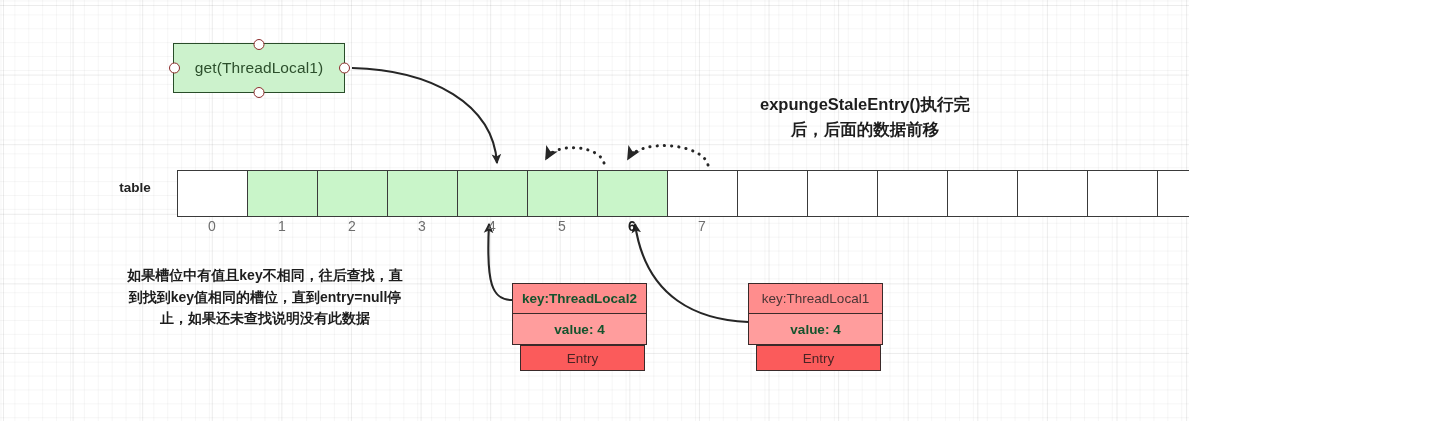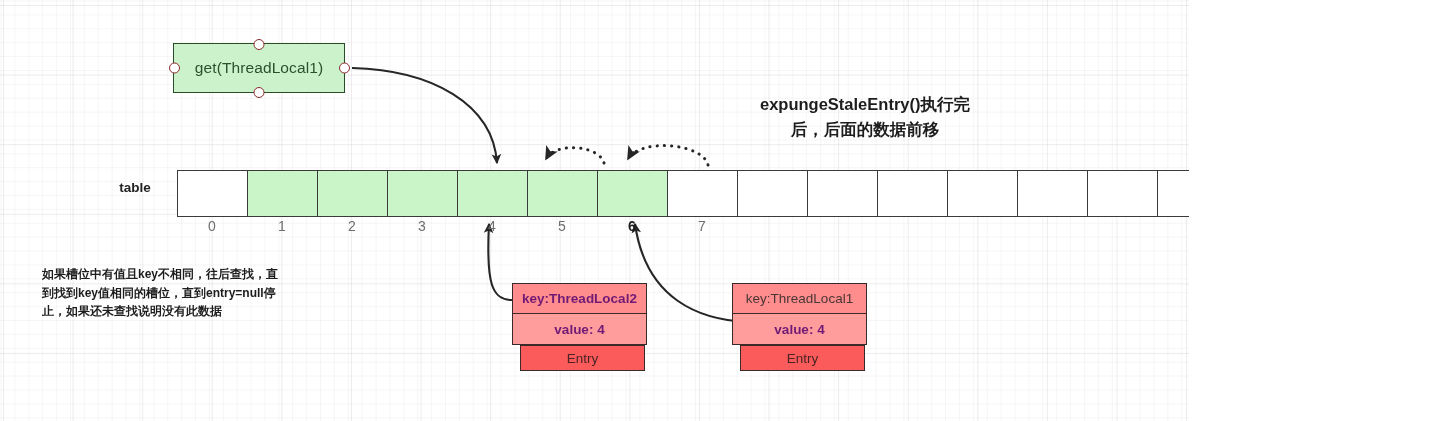--- a/index.html
+++ b/index.html
@@ -129,21 +129,22 @@
     color: #6e6e6e;
   }
   .idx.accent { color: #1b1b1b; font-weight: bold; }
 
   
   .note-left {
     position: absolute;
     left: 42px;
     top: 265px;
     width: 446px;
-    font-size: 12px;
+    text-align: center;
+    font-size: 14px;
     font-weight: bold;
     color: #1d1d1d;
     line-height: 1.55;
   }
 
   
   .entry-card {
     position: absolute;
     width: 135px;
   }
@@ -152,21 +153,21 @@
     background: #ff8d8d;
     box-sizing: border-box;
     width: 135px;
   }
   .entry-card .row {
     height: 30px;
     display: flex;
     align-items: center;
     justify-content: center;
     font-size: 13.5px;
-    color: #701a75;
+    color: #14532d;
     box-sizing: border-box;
   }
   .entry-card .row.key {
     border-bottom: 1.6px solid #3a2a2a;
   }
   .entry-card .row.value {
     background: #ff9d9d;
     font-weight: bold;
   }
   .entry-card .row.key.bold { font-weight: bold; }
@@ -273,21 +274,21 @@
   </div>
 
   <div class="entry-card" style="left:512px; top:283px;">
     <div class="kv">
       <div class="row key bold">key:ThreadLocal2</div>
       <div class="row value">value: 4</div>
     </div>
     <div class="tag">Entry</div>
   </div>
 
-  <div class="entry-card" style="left:732px; top:283px;">
+  <div class="entry-card" style="left:748px; top:283px;">
     <div class="kv">
       <div class="row key light">key:ThreadLocal1</div>
       <div class="row value">value: 4</div>
     </div>
     <div class="tag">Entry</div>
   </div>
 
 </div>
 
 </body></html>

